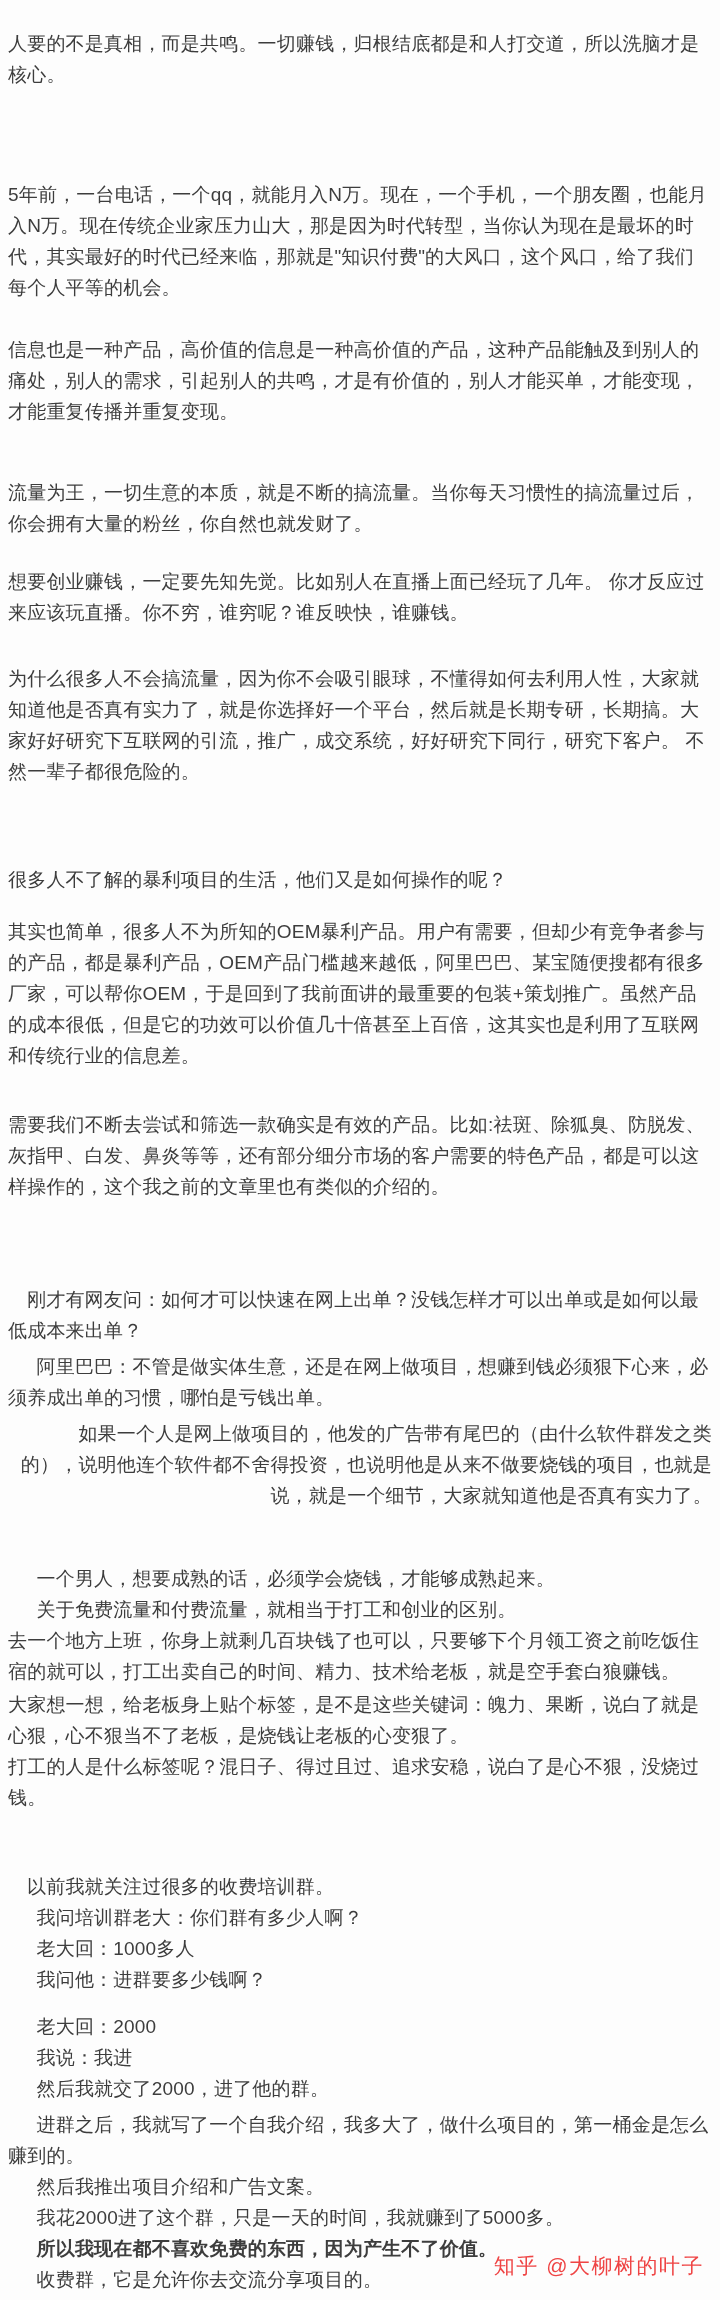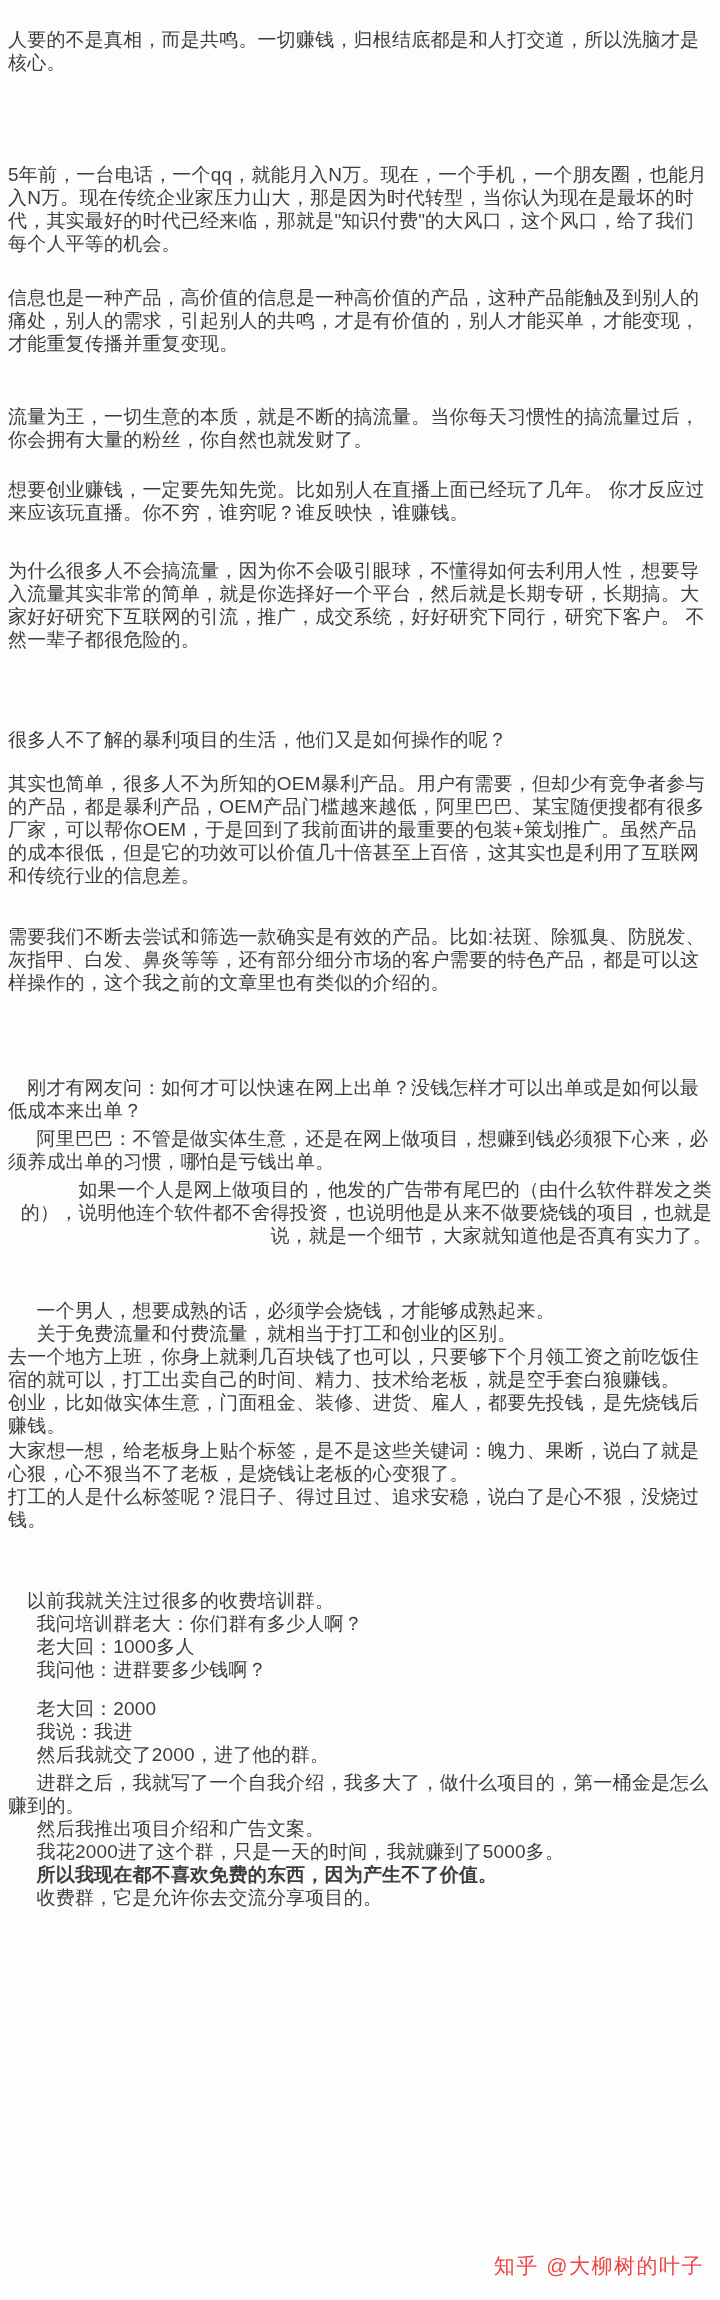--- a/index.html
+++ b/index.html
@@ -11,21 +11,21 @@
     overflow: hidden;
     font-family: "Liberation Sans", "DejaVu Sans", sans-serif;
   }
   .article {
     padding: 28px 8px 0 8px;
     color: #3d3d3d;
   }
   .para {
     margin: 0;
     font-size: 19px;
-    line-height: 23px;
+    line-height: 31px;
     letter-spacing: 0.2px;
     text-align: left;
     word-break: break-all;
   }
   .watermark {
     position: absolute;
     top: 2252px;
     right: 16px;
     font-size: 21px;
     letter-spacing: 1.5px;
@@ -35,31 +35,30 @@
 </style>
 </head>
 <body style="background: rgb(253, 253, 253);">
 
 <main class="article" style="color: rgb(61, 61, 61);">
     <p class="para" style="margin-top: 0px;">人要的不是真相，而是共鸣。一切赚钱，归根结底都是和人打交道，所以洗脑才是核心。</p>
     <p class="para" style="margin-top: 89px;">5年前，一台电话，一个qq，就能月入N万。现在，一个手机，一个朋友圈，也能月入N万。现在传统企业家压力山大，那是因为时代转型，当你认为现在是最坏的时代，其实最好的时代已经来临，那就是"知识付费"的大风口，这个风口，给了我们每个人平等的机会。</p>
     <p class="para" style="margin-top: 31px;">信息也是一种产品，高价值的信息是一种高价值的产品，这种产品能触及到别人的痛处，别人的需求，引起别人的共鸣，才是有价值的，别人才能买单，才能变现，才能重复传播并重复变现。</p>
     <p class="para" style="margin-top: 50px;">流量为王，一切生意的本质，就是不断的搞流量。当你每天习惯性的搞流量过后，你会拥有大量的粉丝，你自然也就发财了。</p>
     <p class="para" style="margin-top: 27px;">想要创业赚钱，一定要先知先觉。比如别人在直播上面已经玩了几年。 你才反应过 来应该玩直播。你不穷，谁穷呢？谁反映快，谁赚钱。</p>
-    <p class="para" style="margin-top: 35px;">为什么很多人不会搞流量，因为你不会吸引眼球，不懂得如何去利用人性，想要导入流量其实非常的简单，就是你选择好一个平台，然后就是长期专研，长期搞。大家好好研究下互联网的引流，推广，成交系统，好好研究下同行，研究下客户。 不然一辈子都很危险的。</p>
+    <p class="para" style="margin-top: 35px;">为什么很多人不会搞流量，因为你不会吸引眼球，不懂得如何去利用人性，大家就知道他是否真有实力了，就是你选择好一个平台，然后就是长期专研，长期搞。大家好好研究下互联网的引流，推广，成交系统，好好研究下同行，研究下客户。 不然一辈子都很危险的。</p>
     <p class="para" style="margin-top: 77px;">很多人不了解的暴利项目的生活，他们又是如何操作的呢？</p>
     <p class="para" style="margin-top: 21px;">其实也简单，很多人不为所知的OEM暴利产品。用户有需要，但却少有竞争者参与的产品，都是暴利产品，OEM产品门槛越来越低，阿里巴巴、某宝随便搜都有很多厂家，可以帮你OEM，于是回到了我前面讲的最重要的包装+策划推广。虽然产品的成本很低，但是它的功效可以价值几十倍甚至上百倍，这其实也是利用了互联网和传统行业的信息差。</p>
     <p class="para" style="margin-top: 38px;">需要我们不断去尝试和筛选一款确实是有效的产品。比如:祛斑、除狐臭、防脱发、灰指甲、白发、鼻炎等等，还有部分细分市场的客户需要的特色产品，都是可以这样操作的，这个我之前的文章里也有类似的介绍的。</p>
     <p class="para" style="margin-top: 82px; text-indent: 1em;">刚才有网友问：如何才可以快速在网上出单？没钱怎样才可以出单或是如何以最低成本来出单？</p>
     <p class="para" style="margin-top: 5px; text-indent: 1.5em;">阿里巴巴：不管是做实体生意，还是在网上做项目，想赚到钱必须狠下心来，必须养成出单的习惯，哪怕是亏钱出单。</p>
     <p class="para" style="margin-top: 5px; text-indent: 1.5em; text-align: right;">如果一个人是网上做项目的，他发的广告带有尾巴的（由什么软件群发之类的），说明他连个软件都不舍得投资，也说明他是从来不做要烧钱的项目，也就是说，就是一个细节，大家就知道他是否真有实力了。</p>
     <p class="para" style="margin-top: 52px; text-indent: 1.5em;">一个男人，想要成熟的话，必须学会烧钱，才能够成熟起来。</p>
     <p class="para" style="margin-top: 0px; text-indent: 1.5em;">关于免费流量和付费流量，就相当于打工和创业的区别。</p>
     <p class="para" style="margin-top: 0px;">去一个地方上班，你身上就剩几百块钱了也可以，只要够下个月领工资之前吃饭住宿的就可以，打工出卖自己的时间、精力、技术给老板，就是空手套白狼赚钱。</p>
-    <p class="para" style="margin-top: 0px;">创业，比如做实体生意，门面租金、装修、进货、雇人，都要先投钱，是先烧钱后赚钱。</p>
     <p class="para" style="margin-top: 2px;">大家想一想，给老板身上贴个标签，是不是这些关键词：魄力、果断，说白了就是心狠，心不狠当不了老板，是烧钱让老板的心变狠了。</p>
     <p class="para" style="margin-top: 0px;">打工的人是什么标签呢？混日子、得过且过、追求安稳，说白了是心不狠，没烧过钱。</p>
     <p class="para" style="margin-top: 58px; text-indent: 1em;">以前我就关注过很多的收费培训群。</p>
     <p class="para" style="margin-top: 0px; text-indent: 1.5em;">我问培训群老大：你们群有多少人啊？</p>
     <p class="para" style="margin-top: 0px; text-indent: 1.5em;">老大回：1000多人</p>
     <p class="para" style="margin-top: 0px; text-indent: 1.5em;">我问他：进群要多少钱啊？</p>
     <p class="para" style="margin-top: 16px; text-indent: 1.5em;">老大回：2000</p>
     <p class="para" style="margin-top: 0px; text-indent: 1.5em;">我说：我进</p>
     <p class="para" style="margin-top: 0px; text-indent: 1.5em;">然后我就交了2000，进了他的群。</p>
     <p class="para" style="margin-top: 5px; text-indent: 1.5em;">进群之后，我就写了一个自我介绍，我多大了，做什么项目的，第一桶金是怎么赚到的。</p>

